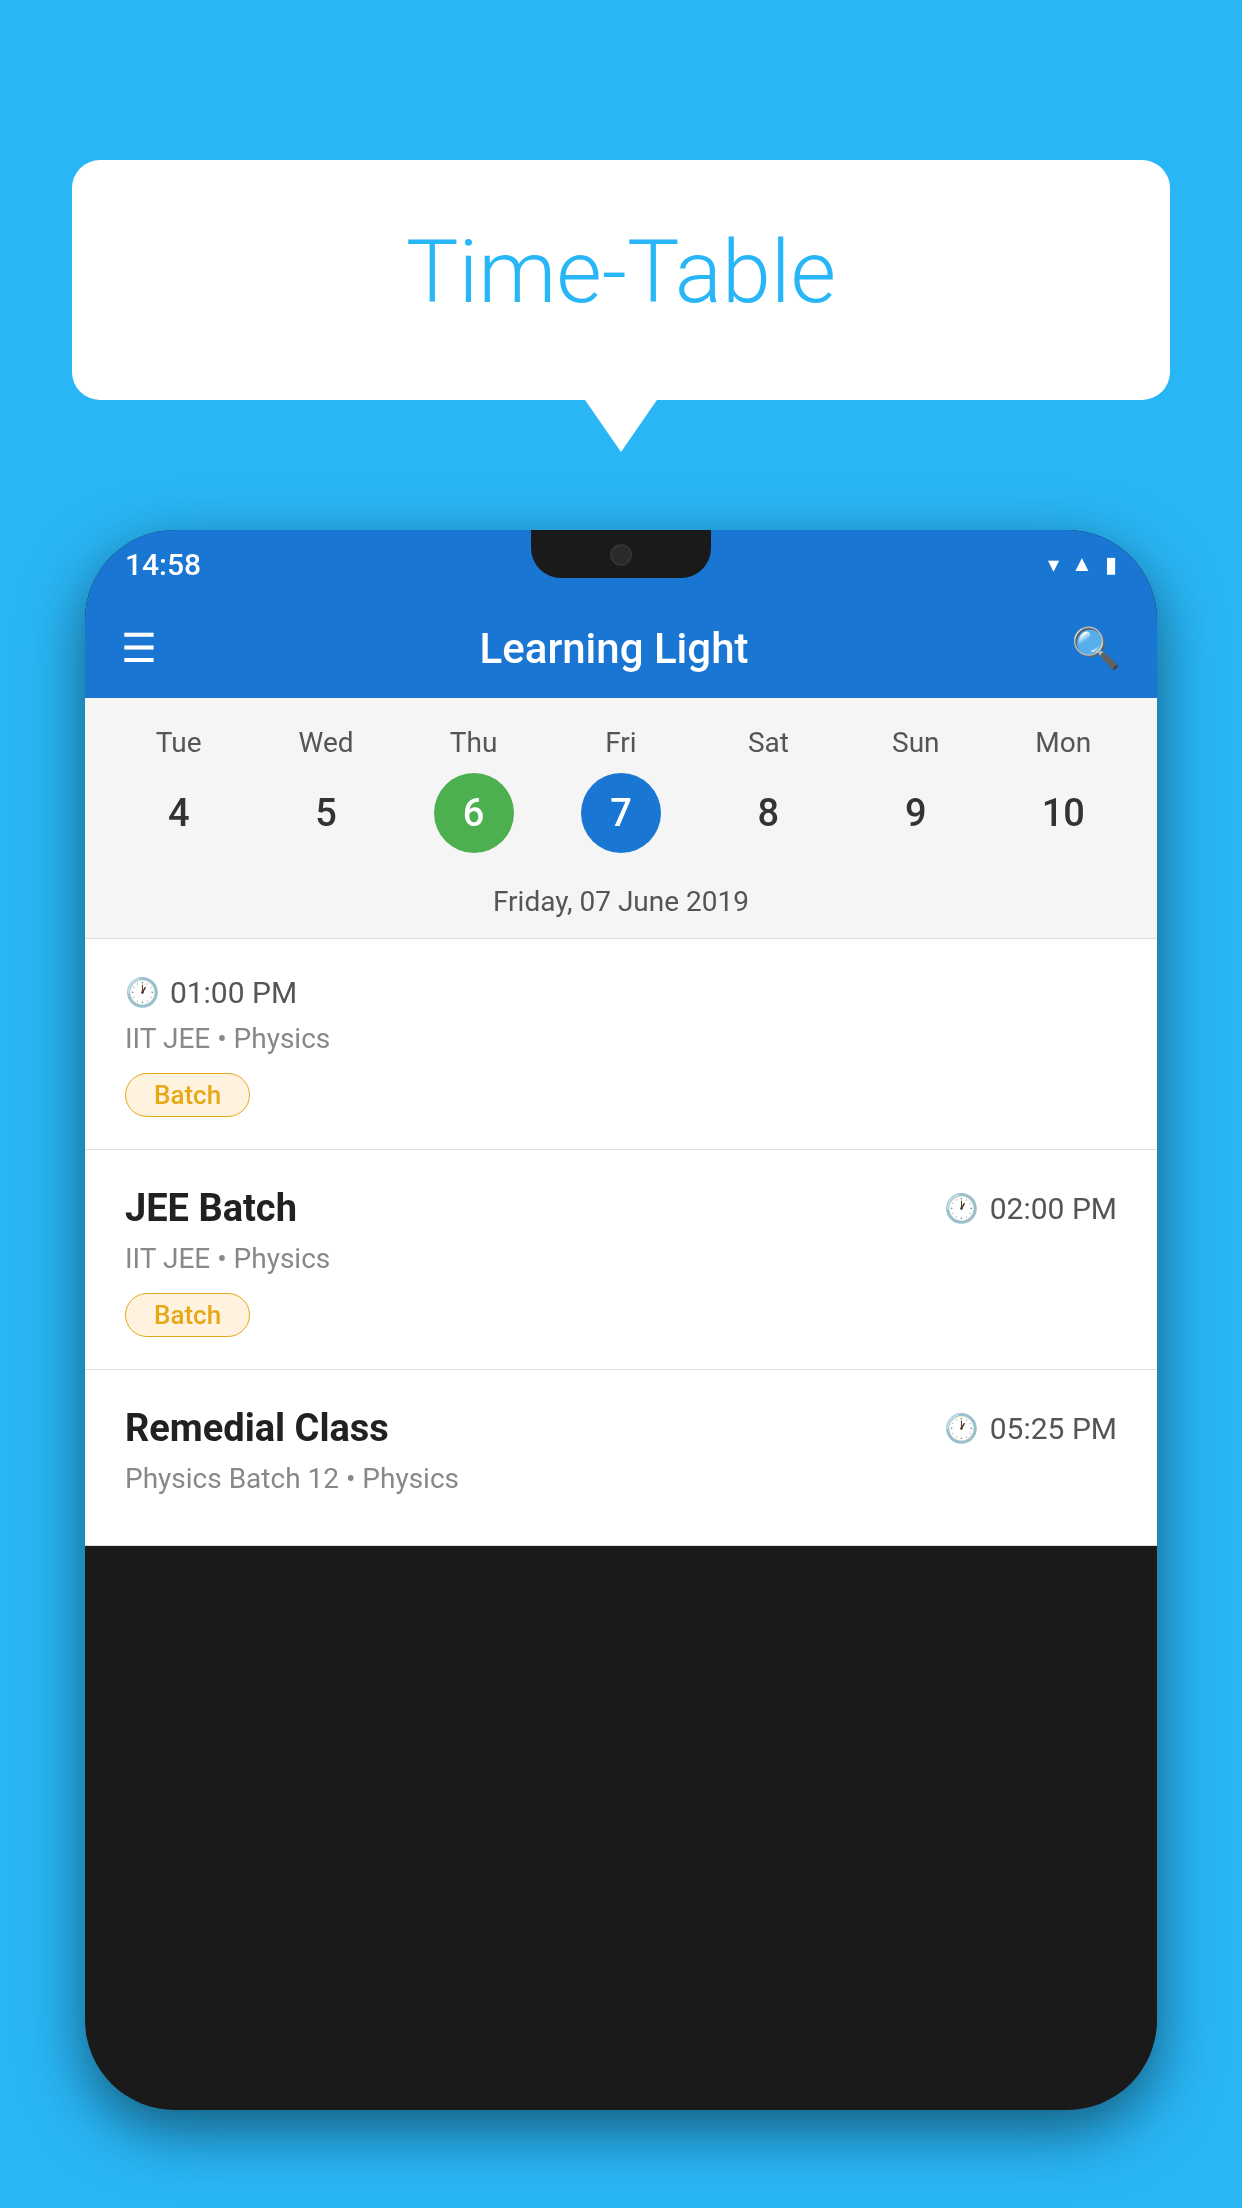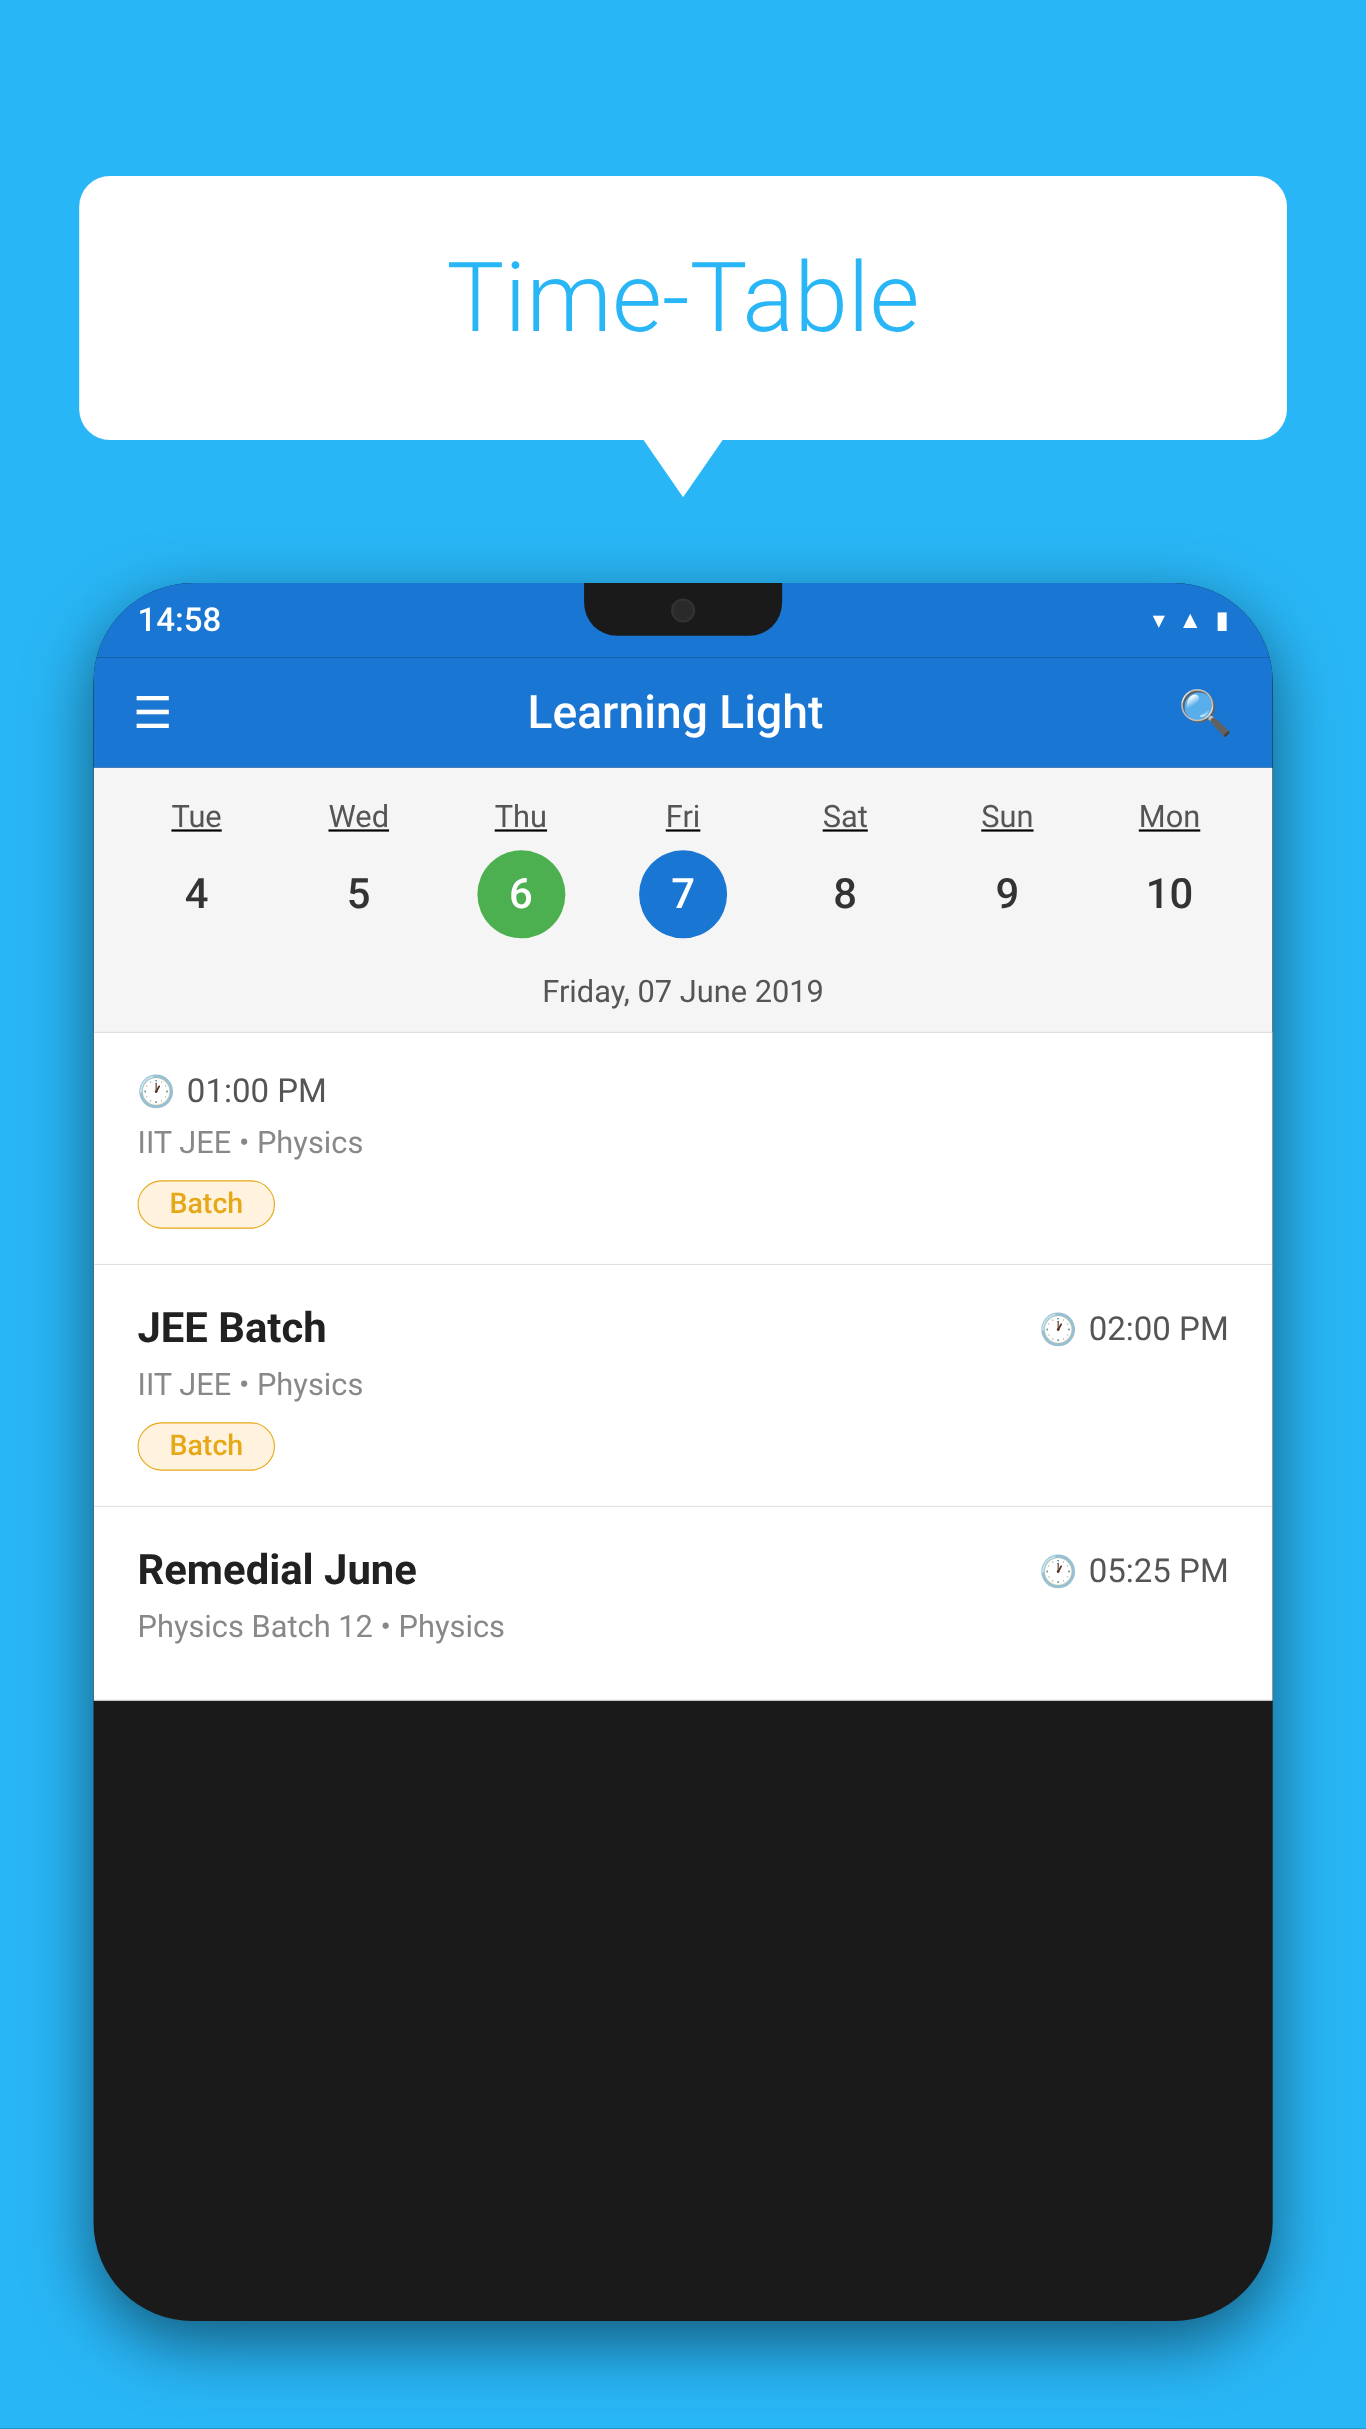--- a/index.html
+++ b/index.html
@@ -163,21 +163,20 @@
     .calendar-strip {
       background: #f5f5f5;
       padding: 28px 0 0;
     }
 
     .days-header {
       display: flex;
       justify-content: space-around;
       padding: 0 20px;
       margin-bottom: 14px;
-      text-decoration: underline;
     }
 
     .day-label {
       font-size: 28px;
       color: #555;
       width: 80px;
       text-align: center;
     }
 
     .dates-row {
@@ -352,21 +351,21 @@
               <span class="clock-icon">🕐</span>
               02:00 PM
             </span>
           </div>
           <div class="class-subtitle">IIT JEE • Physics</div>
           <span class="batch-badge">Batch</span>
         </div>
 
         <div class="class-item">
           <div class="class-item-top">
-            <span class="class-name">Remedial June</span>
+            <span class="class-name">Remedial Class</span>
             <span class="class-time">
               <span class="clock-icon">🕐</span>
               05:25 PM
             </span>
           </div>
           <div class="class-subtitle">Physics Batch 12 • Physics</div>
         </div>
 
       </div>
     </div>

